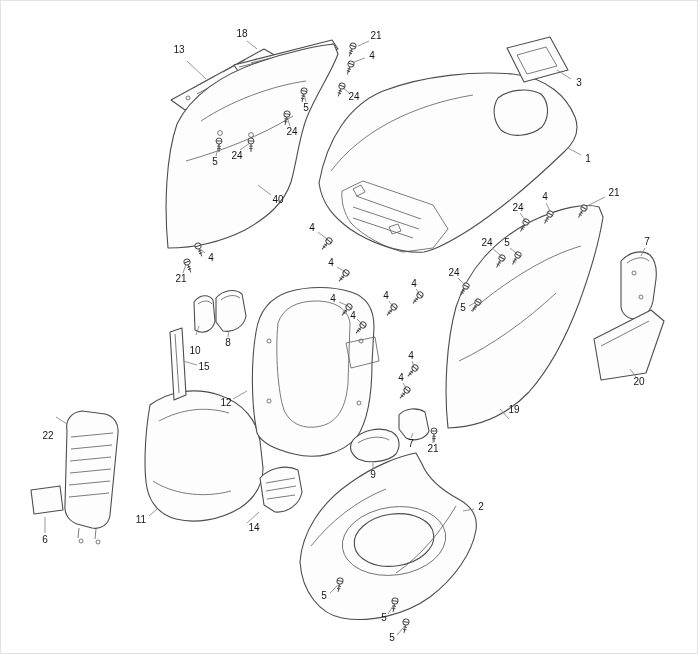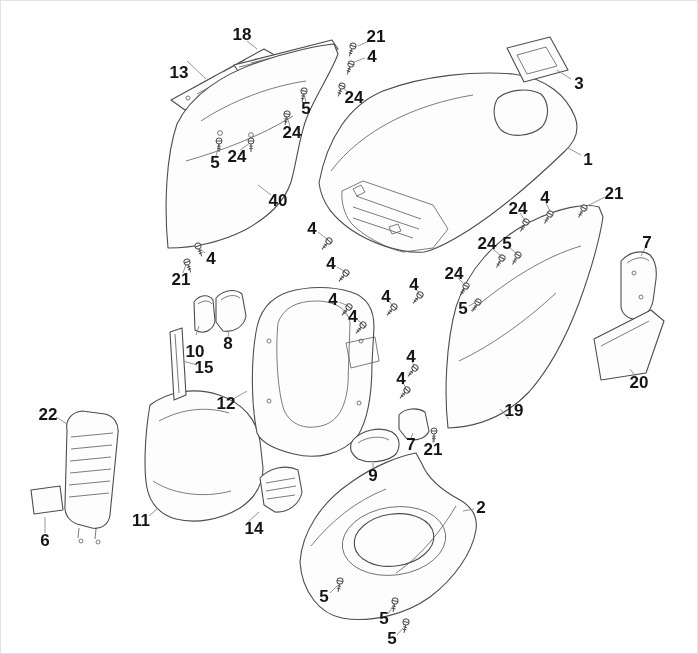--- a/index.html
+++ b/index.html
@@ -4,21 +4,21 @@
 <style>
   html,body{margin:0;padding:0;background:#ffffff;}
   .canvas{
     position:relative;width:698px;height:654px;background:#ffffff;
     border:1px solid #e3e3e3;box-sizing:border-box;overflow:hidden;
     font-family:"Liberation Sans",sans-serif;
   }
   .canvas > svg{position:absolute;left:0;top:0;}
   .callout{
     position:absolute;transform:translate(-50%,-50%);
-    font-size:17px;font-weight:700;color:#151515;line-height:1;
+    font-size:10px;font-weight:400;color:#151515;line-height:1;
     user-select:none;white-space:nowrap;
   }
   .outline{fill:#fdfdfd;stroke:#4d4d4d;stroke-width:1.1;stroke-linejoin:round;}
   .detail{fill:none;stroke:#5a5a5a;stroke-width:0.8;stroke-linejoin:round;}
   .leader{fill:none;stroke:#8a8a8a;stroke-width:0.9;}
   .screw{stroke:#4d4d4d;stroke-width:1;fill:#ffffff;}
 </style>
 </head>
 <body>
 
@@ -173,21 +173,21 @@
       <use href="#screw-glyph" transform="translate(197,245) rotate(-20)"></use>
       <use href="#screw-glyph" transform="translate(186,261) rotate(-20)"></use>
       <use href="#screw-glyph" transform="translate(433,430)"></use>
       <use href="#screw-glyph" transform="translate(339,580) rotate(10)"></use>
       <use href="#screw-glyph" transform="translate(394,600) rotate(10)"></use>
       <use href="#screw-glyph" transform="translate(405,621) rotate(10)"></use>
     </g>
   </svg>
 
   <div>
-      <span class="callout" style="left: 178px; top: 71px;">13</span>
+      <span class="callout" style="left: 178px; top: 49px;">13</span>
       <span class="callout" style="left: 241px; top: 33px;">18</span>
       <span class="callout" style="left: 375px; top: 35px;">21</span>
       <span class="callout" style="left: 371px; top: 55px;">4</span>
       <span class="callout" style="left: 353px; top: 96px;">24</span>
       <span class="callout" style="left: 305px; top: 107px;">5</span>
       <span class="callout" style="left: 291px; top: 131px;">24</span>
       <span class="callout" style="left: 578px; top: 82px;">3</span>
       <span class="callout" style="left: 587px; top: 158px;">1</span>
       <span class="callout" style="left: 214px; top: 161px;">5</span>
       <span class="callout" style="left: 236px; top: 155px;">24</span>
@@ -209,21 +209,21 @@
       <span class="callout" style="left: 210px; top: 257px;">4</span>
       <span class="callout" style="left: 352px; top: 315px;">4</span>
       <span class="callout" style="left: 194px; top: 350px;">10</span>
       <span class="callout" style="left: 227px; top: 342px;">8</span>
       <span class="callout" style="left: 410px; top: 355px;">4</span>
       <span class="callout" style="left: 203px; top: 366px;">15</span>
       <span class="callout" style="left: 400px; top: 377px;">4</span>
       <span class="callout" style="left: 638px; top: 381px;">20</span>
       <span class="callout" style="left: 225px; top: 402px;">12</span>
       <span class="callout" style="left: 513px; top: 409px;">19</span>
-      <span class="callout" style="left: 47px; top: 413px; text-align: center;">22</span>
+      <span class="callout" style="left: 47px; top: 435px; text-align: center;">22</span>
       <span class="callout" style="left: 410px; top: 443px;">7</span>
       <span class="callout" style="left: 432px; top: 448px;">21</span>
       <span class="callout" style="left: 372px; top: 474px;">9</span>
       <span class="callout" style="left: 480px; top: 506px;">2</span>
       <span class="callout" style="left: 140px; top: 519px;">11</span>
       <span class="callout" style="left: 253px; top: 527px;">14</span>
       <span class="callout" style="left: 44px; top: 539px;">6</span>
       <span class="callout" style="left: 323px; top: 595px;">5</span>
       <span class="callout" style="left: 383px; top: 617px;">5</span>
       <span class="callout" style="left: 391px; top: 637px;">5</span>

